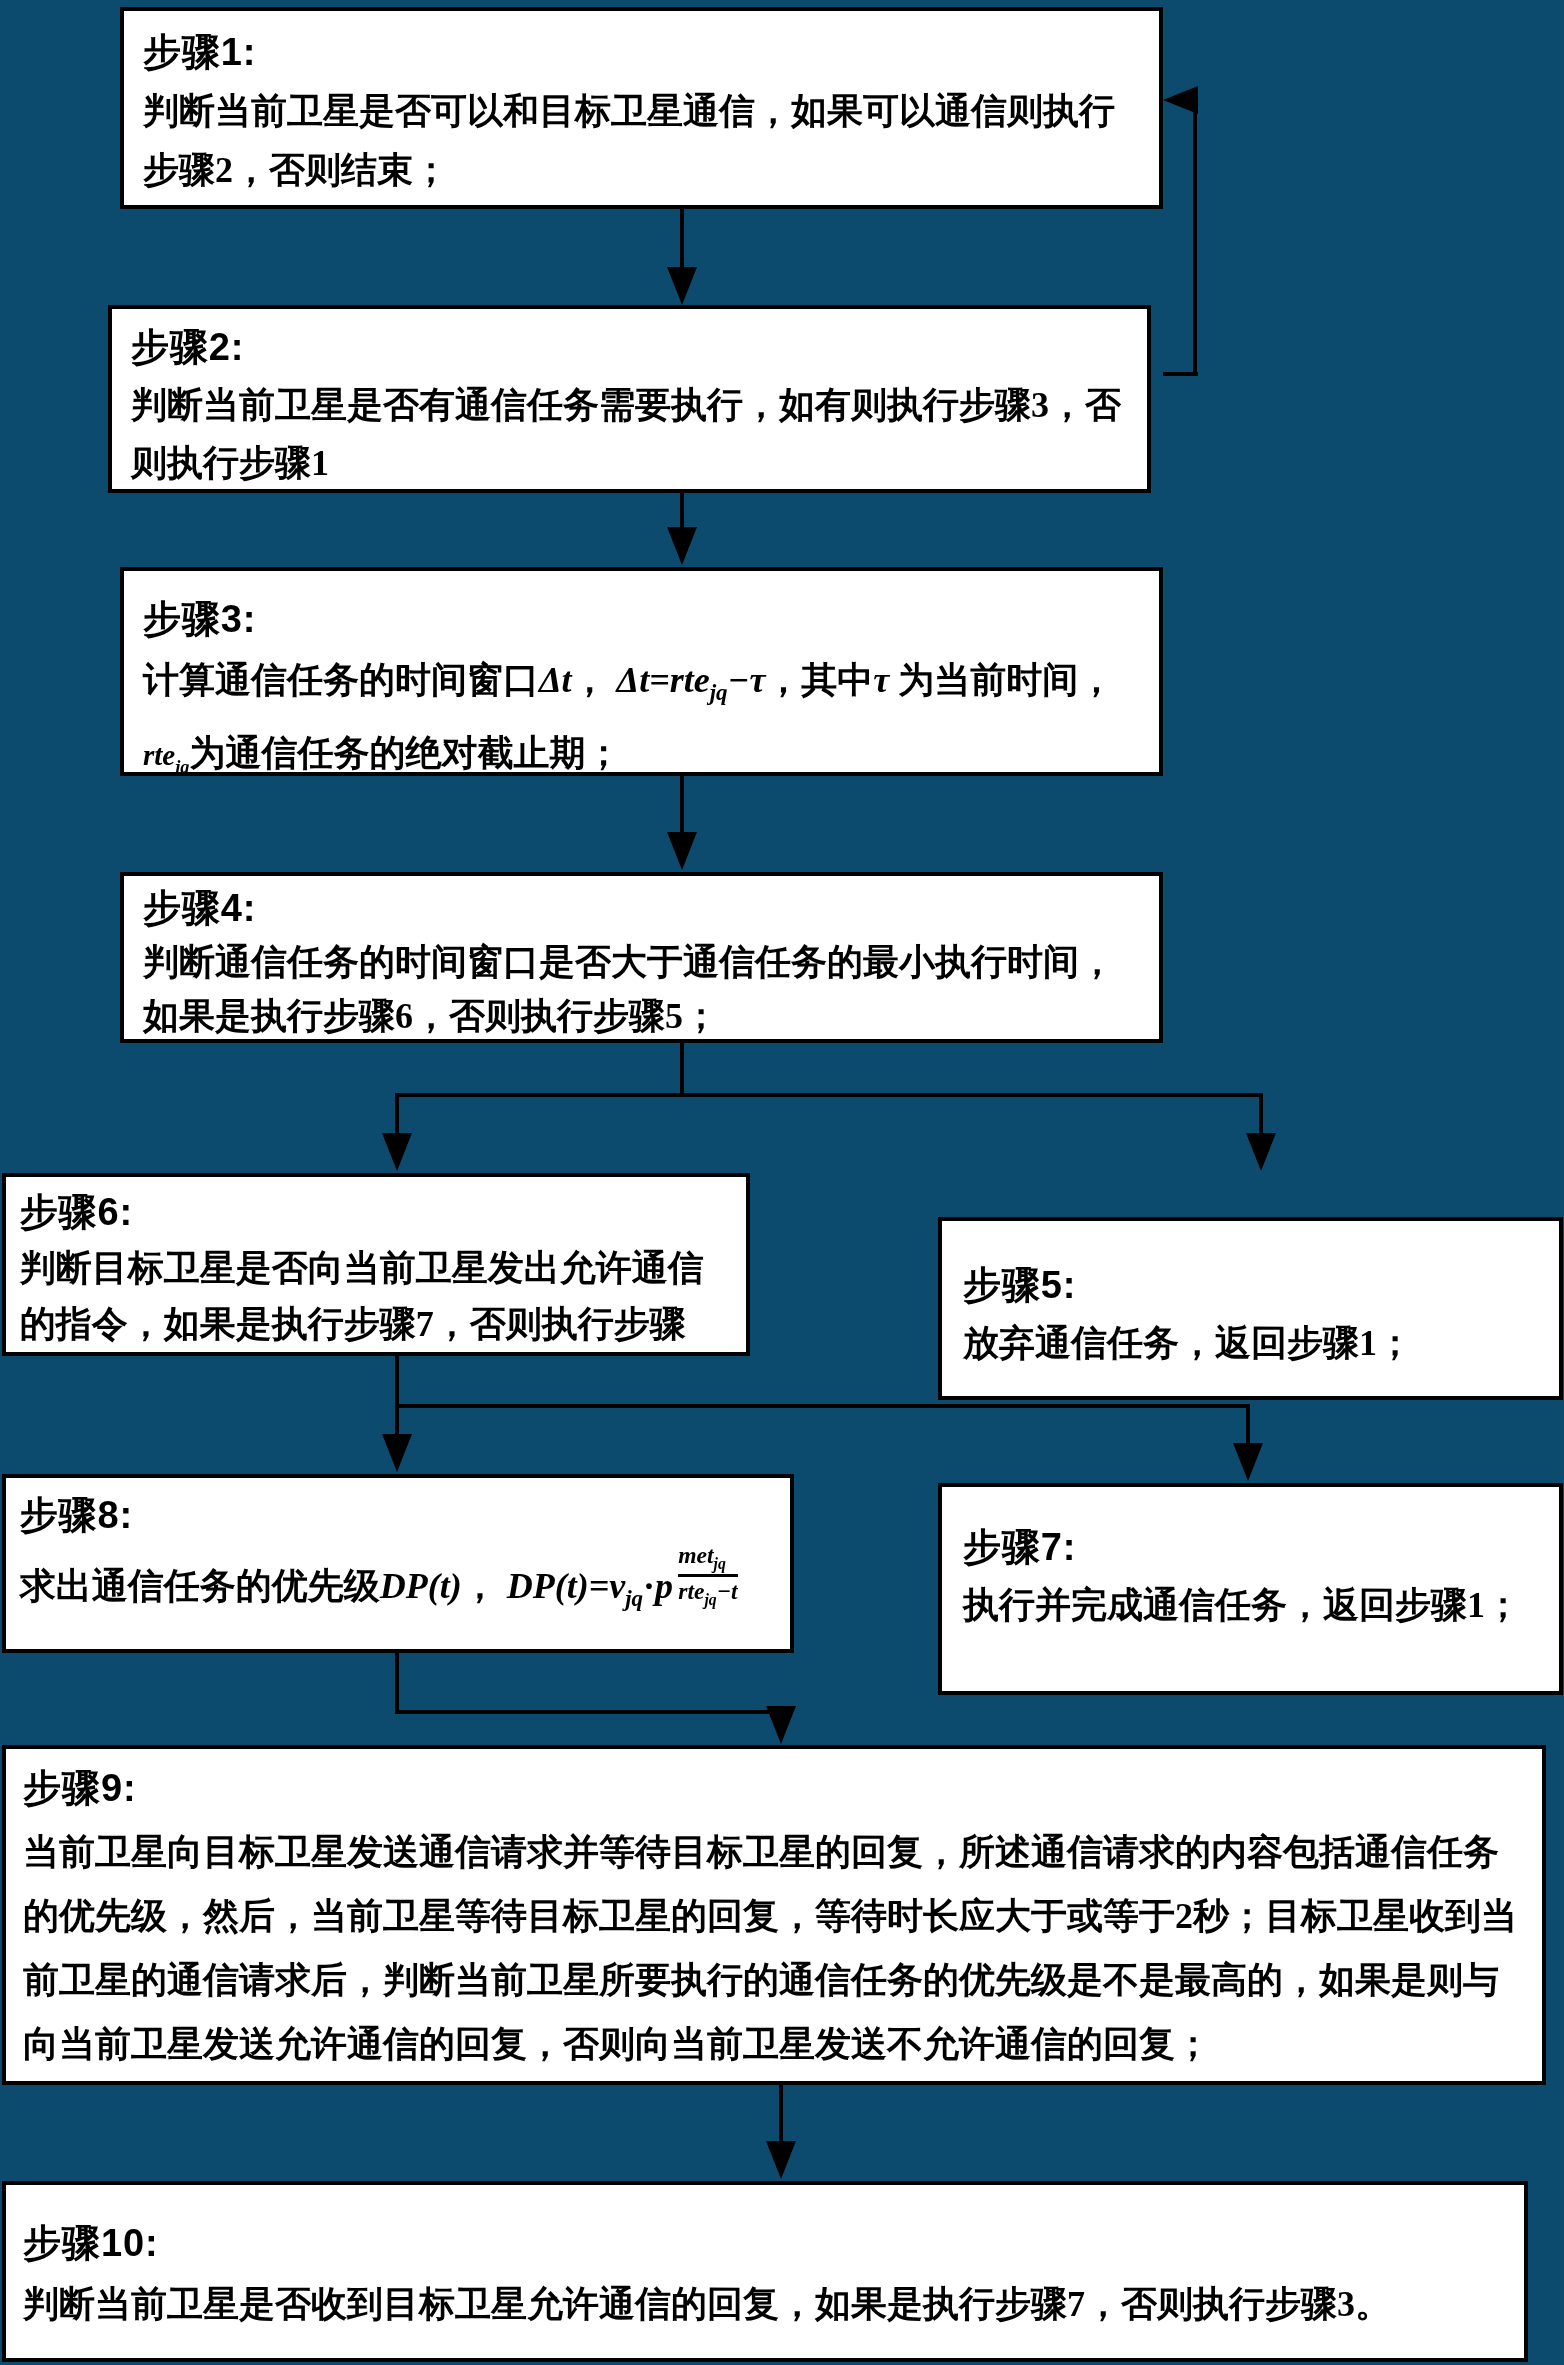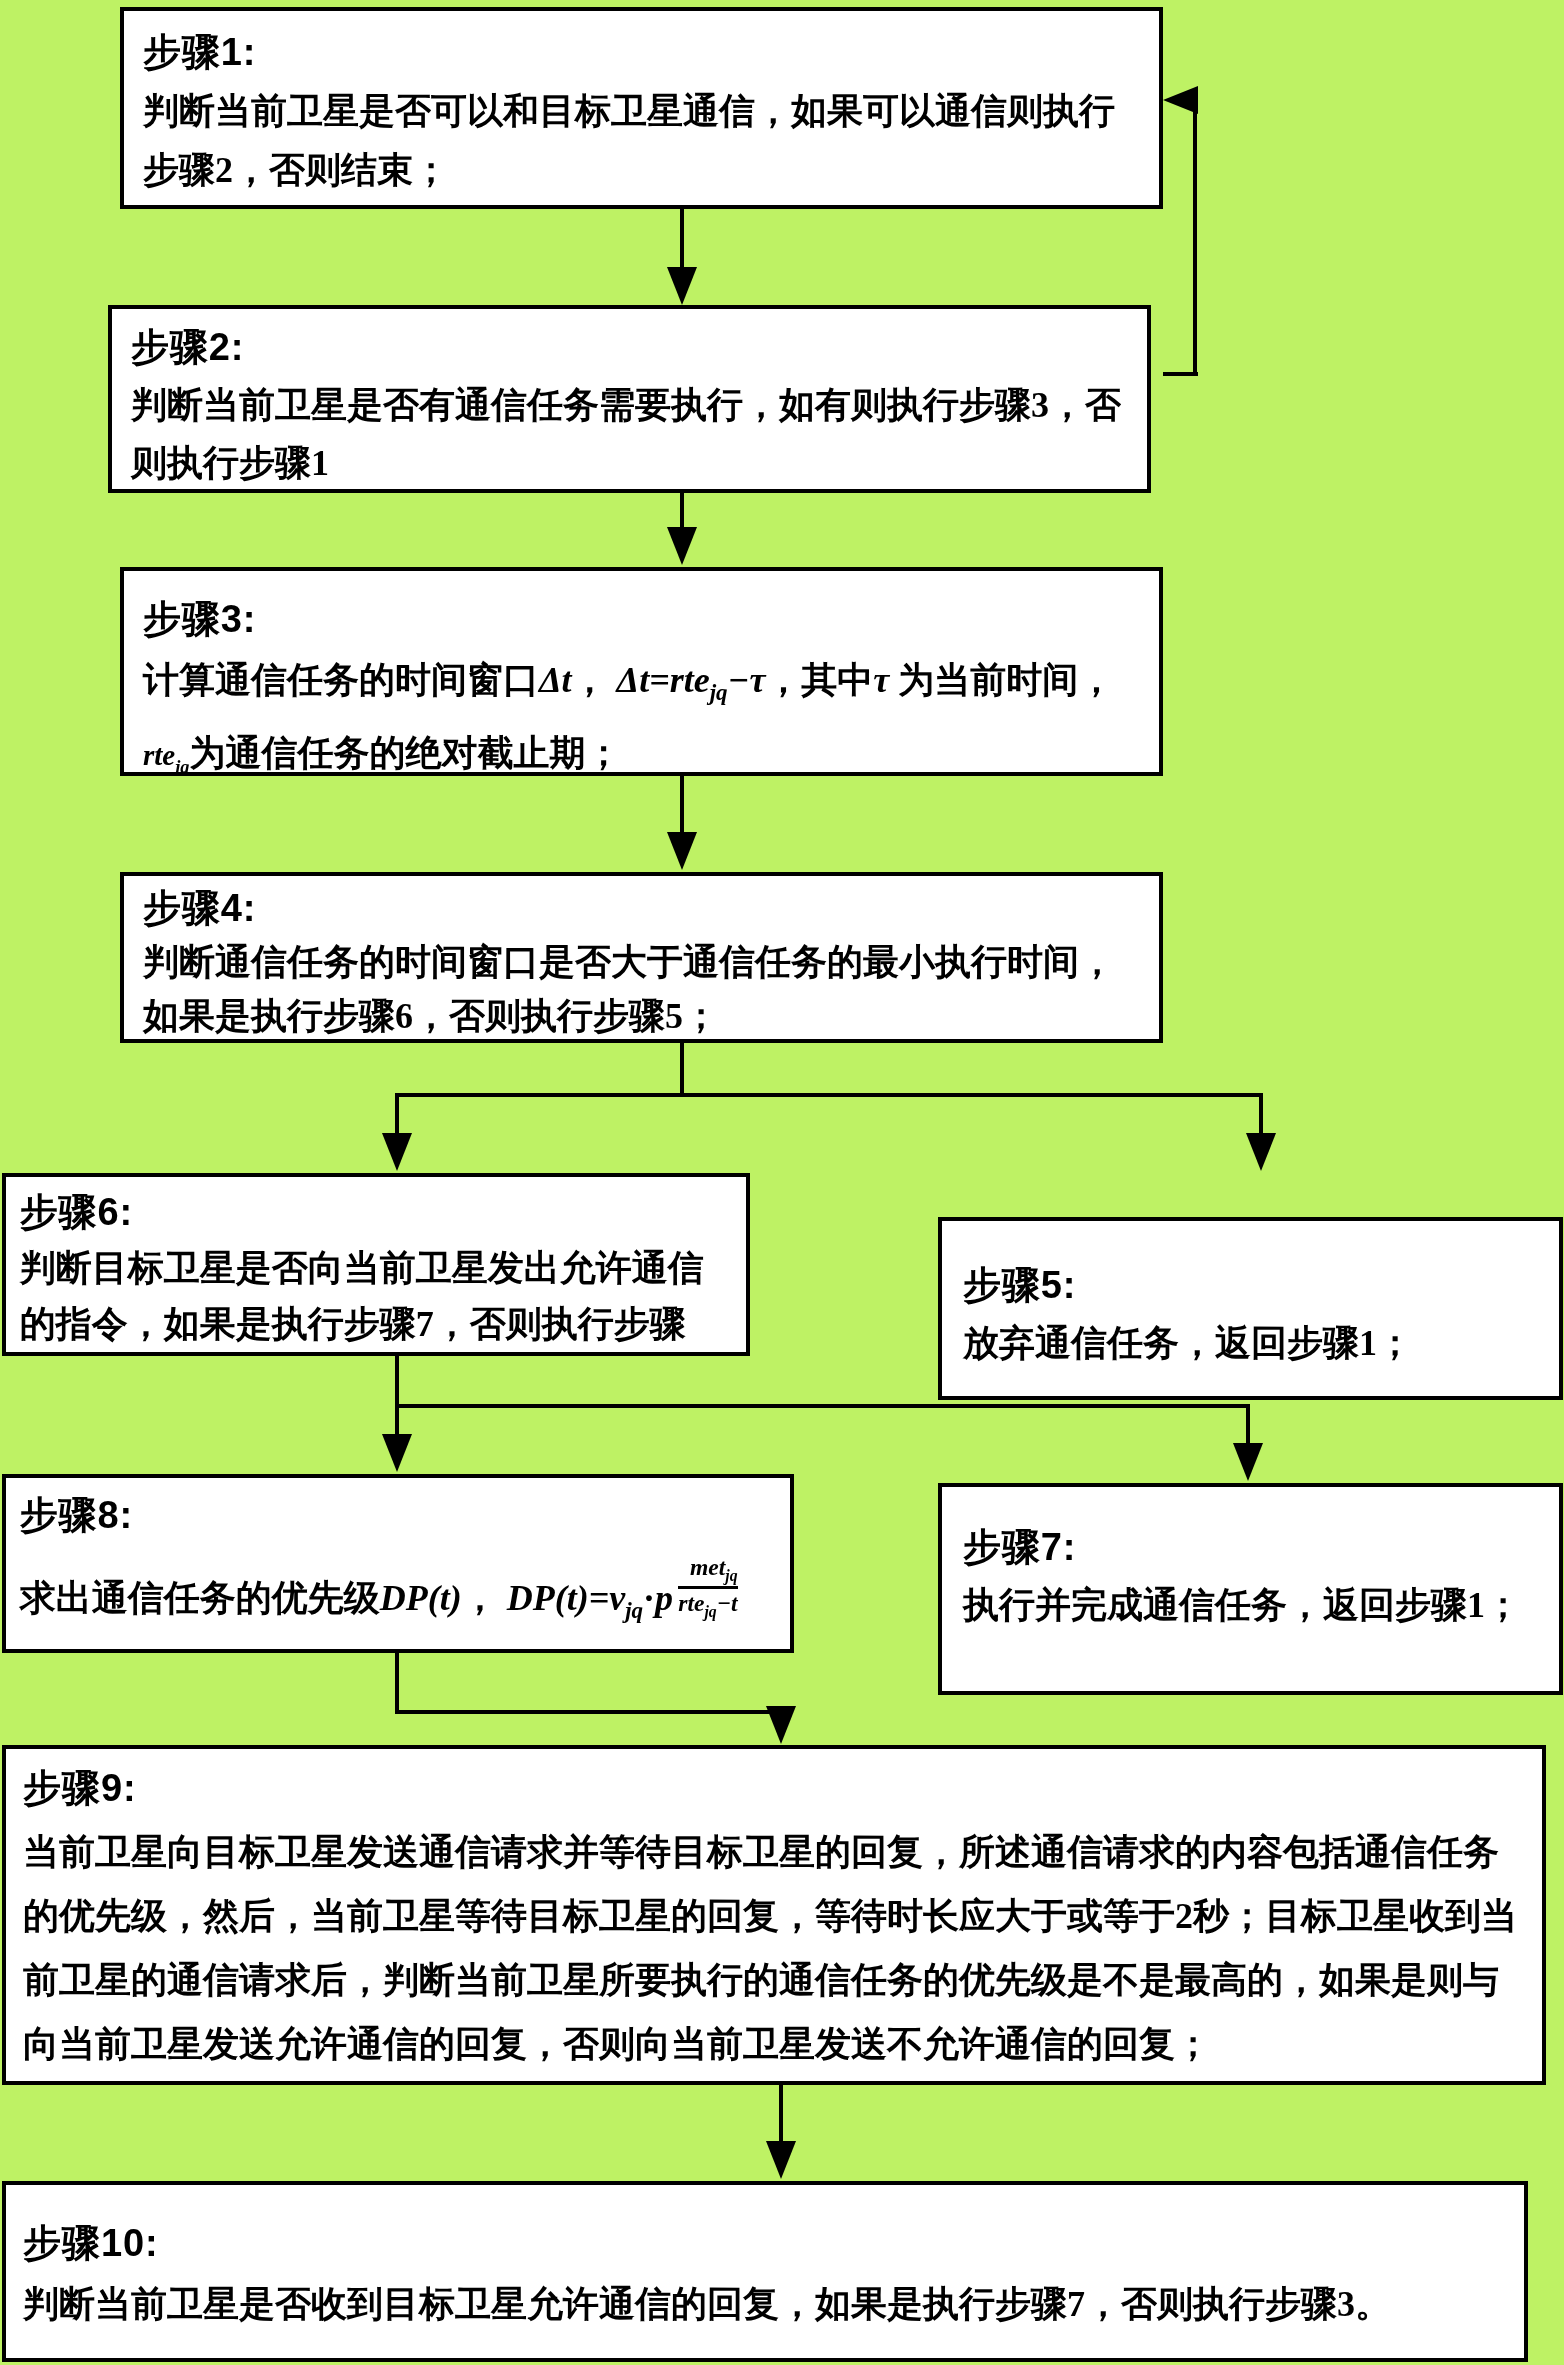--- a/index.html
+++ b/index.html
@@ -1,17 +1,17 @@
 <!DOCTYPE html>
 <html style="font-size:14px"><head>
 <meta charset="utf-8">
 <style>
   html,body { margin:0; padding:0; background:#fff; }
   .canvas {
-    position:relative; width:1565px; height:2366px; background:#bef264;
+    position:relative; width:1565px; height:2366px; background:#0c4a6e;
     font-family:"Liberation Serif", serif; color:#000;
   }
   .box {
     position:absolute; border:4.4px solid #000; background:#fff;
     box-sizing:border-box; font-weight:bold; overflow:hidden;
   }
   .title {
     font-family:"Liberation Sans", sans-serif; font-size:38px; font-weight:bold;
     letter-spacing:0.9px;
   }
@@ -23,24 +23,23 @@
     border-top:38px solid #000;
   }
   .ah-left {
     position:absolute; width:0; height:0;
     border-top:14px solid transparent; border-bottom:14px solid transparent;
     border-right:35px solid #000;
   }
   .mi { font-style:italic; }
   sub.ms { font-size:23px; font-style:italic; font-weight:bold; }
   .frac {
-    display:inline-flex; flex-direction:column; align-items:flex-end;
+    display:inline-flex; flex-direction:column; align-items:flex-start;
     vertical-align:35px; line-height:1.05; font-size:23.6px; margin-left:5.2px;
     font-weight:bold;
-    margin-top:12px;
   }
   .frac .num, .frac .den { display:inline-block; font-style:italic; white-space:nowrap; }
   .frac sub { font-size:15.7px; font-style:italic; }
   .frac .bar { align-self:stretch; height:3.5px; background:#000; margin:1.7px 0; }
 </style>
 </head>
 <body>
 
 <div class="canvas">
 

